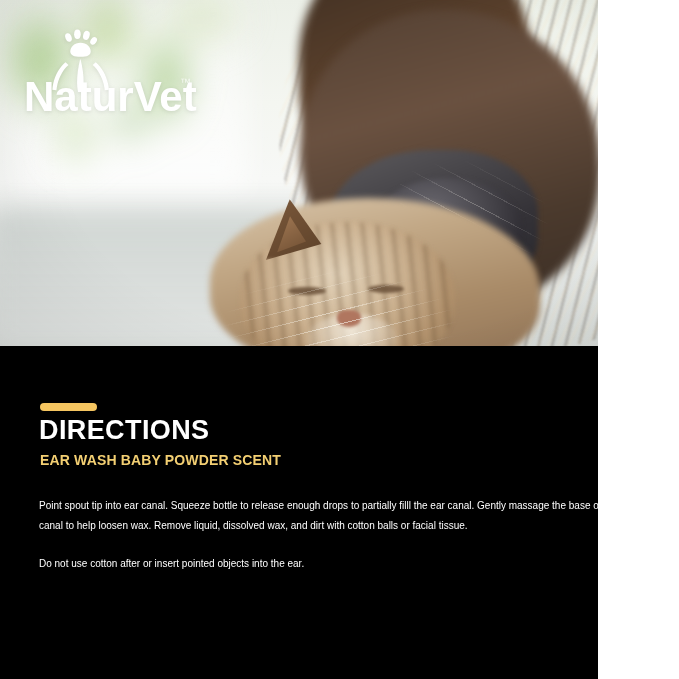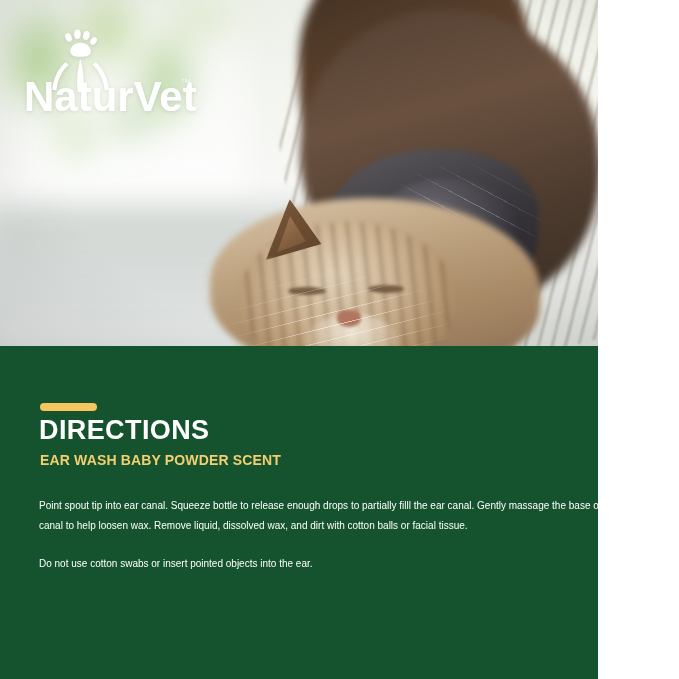--- a/index.html
+++ b/index.html
@@ -200,21 +200,21 @@
   
   .logo{
     position:absolute;left:22px;top:22px;width:180px;height:92px;
   }
   .logo svg{display:block;width:100%;height:100%;
     filter:drop-shadow(0 1px 2px rgba(0,0,0,.10));}
 
   
   .panel{
     position:absolute;left:0;top:346px;width:679px;height:333px;
-    background:#14532d;
+    background:#000000;
   }
   .rule{
     position:absolute;left:40px;top:57px;width:57px;height:8px;
     border-radius:4px;background:#f5c560;
   }
   .heading{
     position:absolute;left:39px;top:70px;
     color:#ffffff;
     font-size:27px;font-weight:bold;letter-spacing:.4px;
     line-height:1.1;
@@ -288,17 +288,17 @@
 
   <div class="panel">
     <div class="rule"></div>
 
     <div class="heading">DIRECTIONS</div>
 
     <div class="subheading">EAR WASH BABY POWDER SCENT</div>
 
     <div class="body-copy">
       <p>Point spout tip into ear canal. Squeeze bottle to release enough drops to partially filll the ear canal. Gently massage the base of the ear canal to help loosen wax. Remove liquid, dissolved wax, and dirt with cotton balls or facial tissue.</p>
-      <p>Do not use cotton swabs or insert pointed objects into the ear.</p>
+      <p>Do not use cotton after or insert pointed objects into the ear.</p>
     </div>
   </div>
 
 </div>
 
 </body></html>

